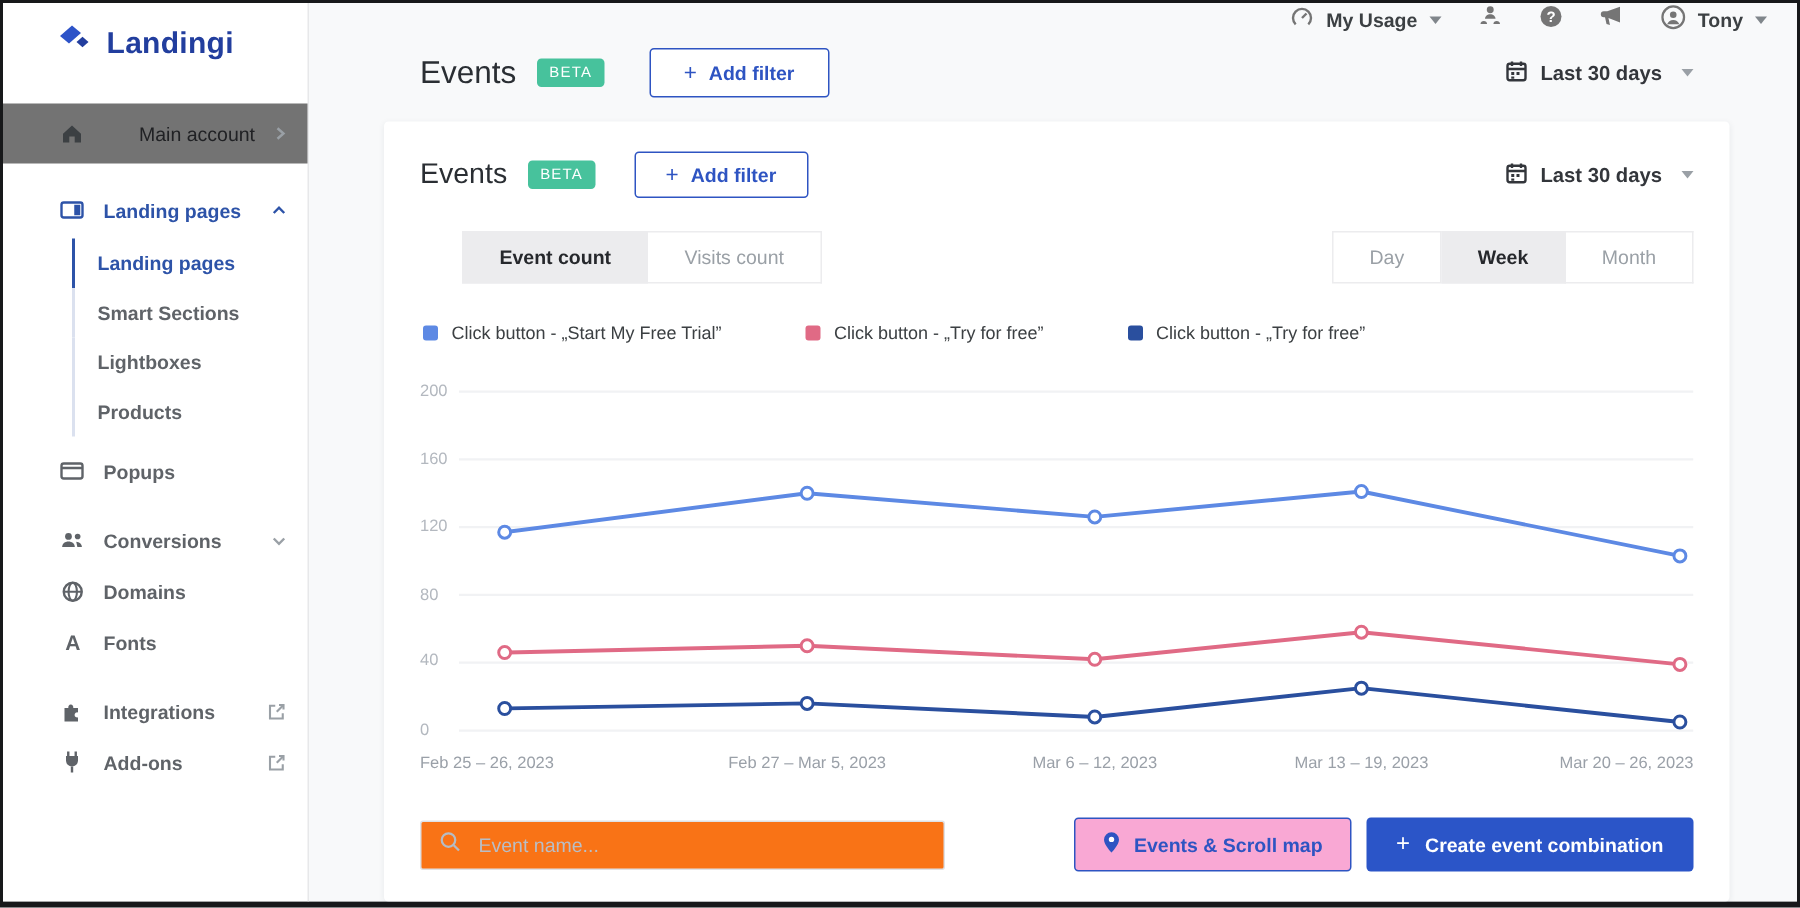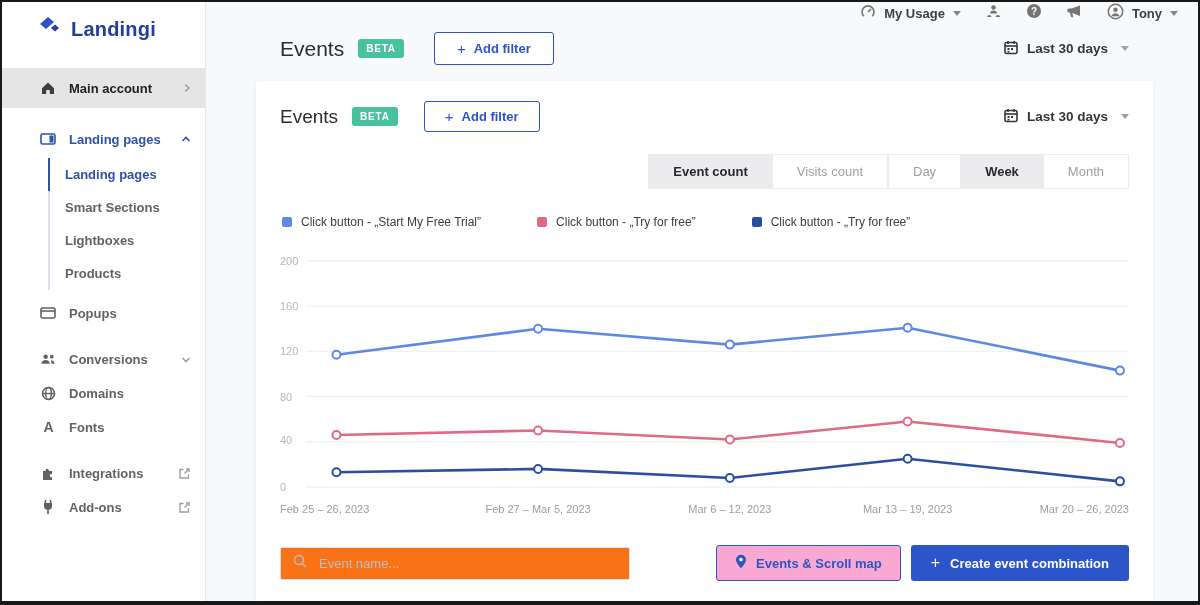--- a/index.html
+++ b/index.html
@@ -13,53 +13,53 @@
   }
   .app { display:flex; width:100%; height:100%; }
 
   
   .sidebar { width:204px; min-width:204px; background:#fff; border-right:1px solid #e7e8ea; padding-top:10px; }
   .logo { display:flex; align-items:center; gap:9px; padding:4px 0 4px 36px; margin-bottom:22px; }
   .logo-text { font-size:20px; font-weight:bold; color:#223e9e; letter-spacing:.2px; }
   .side-item { display:flex; align-items:center; gap:13px; padding:9px 14px 9px 38px; font-size:13px; color:#5f6368; font-weight:600; cursor:pointer; position:relative; }
   .side-item .licon { width:16px; height:16px; display:flex; align-items:center; justify-content:center; flex:none; }
   .side-item .grow { flex:1; }
-  .main-account { background:#e5e5e5; color:#202124; font-weight:700; padding-top:12px; padding-bottom:12px; margin-bottom:14px; }
+  .main-account { background:#737373; color:#202124; font-weight:400; padding-top:12px; padding-bottom:12px; margin-bottom:14px;text-align:right; }
   .side-section { color:#2d53a8; font-weight:700; margin-top:10px; }
   .subgroup { margin:2px 0 6px 46px; }
   .subitem { position:relative; padding:9px 0 9px 17px; font-size:13px; color:#5f6368; font-weight:600; cursor:pointer; }
   .subitem::before { content:''; position:absolute; left:0; top:0; bottom:0; width:2px; background:#dbe1ef; }
   .subitem.active { color:#2d53a8; font-weight:700; }
   .subitem.active::before { background:#2d53a8; }
   .gap-top { margin-top:12px; }
   .chev { font-size:0; line-height:0; }
 
   
   .main { flex:1; display:flex; flex-direction:column; background:#f8f9fa; min-width:0; }
   .topbar { height:42px; display:flex; align-items:center; justify-content:flex-end; gap:24px; padding-right:20px; }
   .tb-group { display:flex; align-items:center; gap:8px; cursor:pointer; color:#3c4043; font-size:13px; font-weight:600; }
   .tb-icons { display:flex; align-items:center; gap:24px; }
   .caret-down { width:0; height:0; border-left:4px solid transparent; border-right:4px solid transparent; border-top:5px solid #80868b; display:inline-block; }
 
   .page-header { display:flex; align-items:center; margin:8px 45px 16px 50px; padding:0 24px; }
   .page-title { font-size:21px; color:#2a2e33; font-weight:400; }
-  .beta-badge { background:#47c29c; color:#fff; font-size:10px; font-weight:bold; letter-spacing:.8px; border-radius:3px; padding:4px 8px; margin-left:14px; }
+  .beta-badge { background:#47c29c; color:#fff; font-size:10px; font-weight:normal; letter-spacing:.8px; border-radius:3px; padding:4px 8px; margin-left:14px; }
   .btn-outline-blue { display:flex; align-items:center; gap:8px; border:1px solid #2e54c2; background:#fff; color:#2e54c2; font-size:13px; font-weight:600; border-radius:3px; padding:7px 22px; margin-left:30px; cursor:pointer; font-family:inherit; }
   .btn-outline-blue .plus { font-size:15px; font-weight:400; }
   .spacer { flex:1; }
   .date-picker { display:flex; align-items:center; gap:9px; color:#33363b; font-size:13.5px; font-weight:600; cursor:pointer; }
   .date-picker .caret-down { border-top-color:#9aa0a6; margin-left:4px; }
 
   
   .card { background:#fff; margin:0 45px 0 50px; border-radius:3px; box-shadow:0 1px 4px rgba(40,50,60,.08); padding:20px 24px; flex:1; }
   .card-header { display:flex; align-items:center; margin-bottom:22px; }
   .card-title { font-size:19px; color:#2a2e33; font-weight:400; }
   .card-header .btn-outline-blue { padding:6px 20px; margin-left:26px; }
 
-  .controls-row { display:flex; align-items:center; justify-content:flex-end; margin-bottom:26px;padding-left:28px; }
+  .controls-row { display:flex; align-items:center; justify-content:space-between; margin-bottom:26px;padding-left:28px; }
   .tab-group { display:flex; }
   .tab { padding:9px 24px; font-size:13px; color:#9aa0a6; background:#fff; border:1px solid #ececee; cursor:pointer; font-weight:400; }
   .tab + .tab { border-left:none; }
   .tab.active { background:#ececee; color:#26282c; font-weight:700; border-color:#ececee; }
 
   .legend { display:flex; gap:56px; margin-bottom:24px; padding-left:2px; }
   .legend-item { display:flex; align-items:center; gap:9px; font-size:12px; color:#3c4043; cursor:pointer; }
   .legend-swatch { width:10px; height:10px; border-radius:2px; flex:none; }
 
   .chart-wrap { position:relative; }

